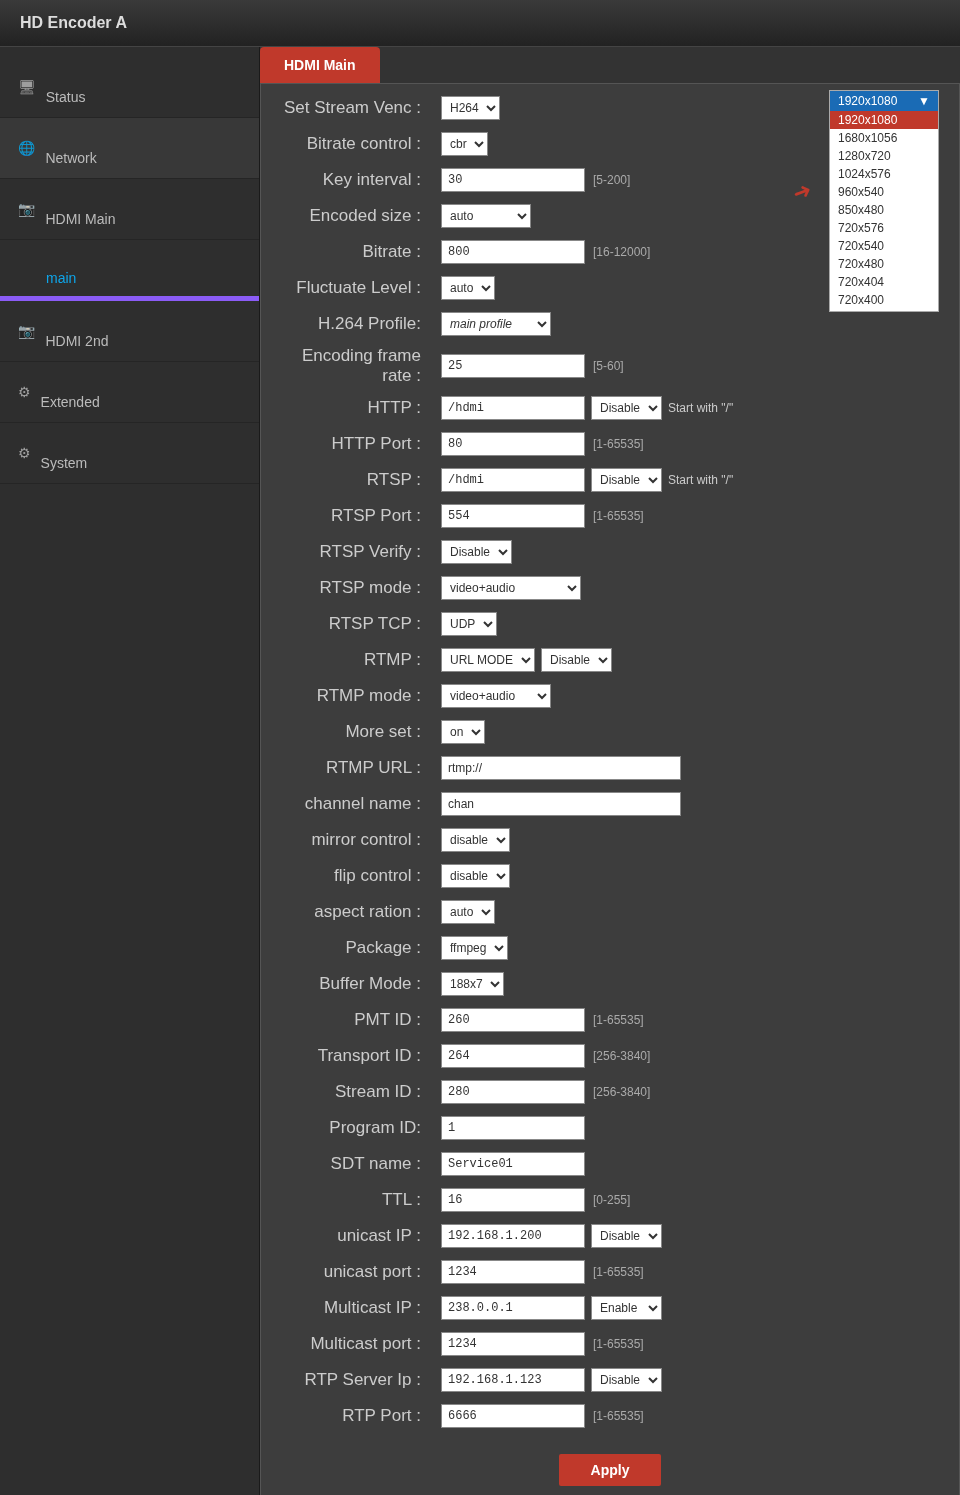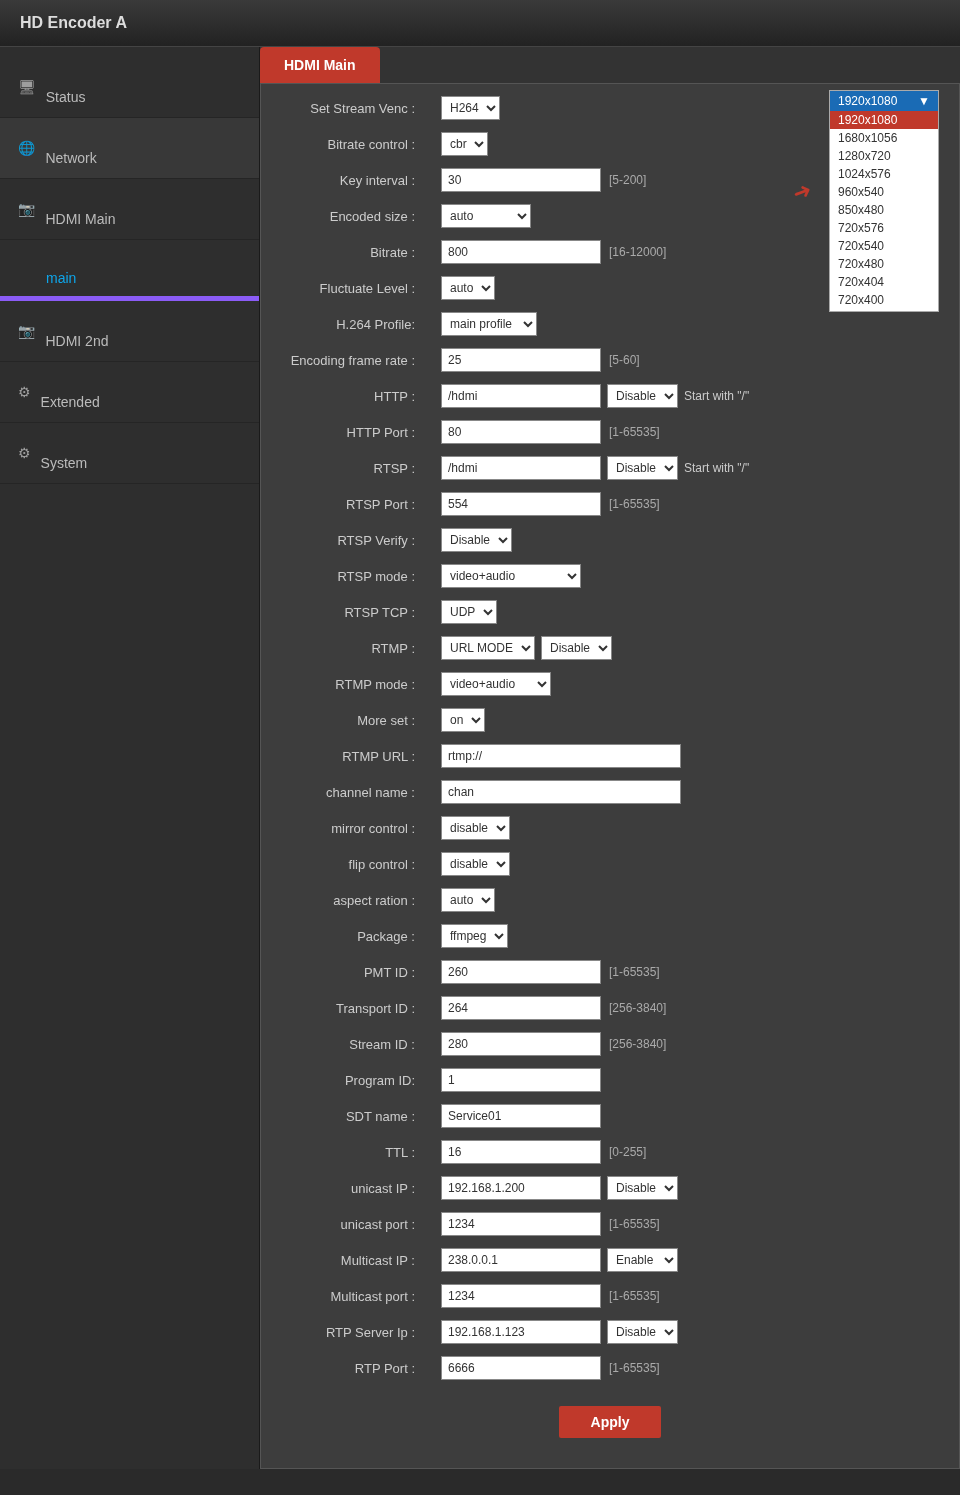--- a/index.html
+++ b/index.html
@@ -94,34 +94,35 @@
     .form-row {
       display: flex;
       align-items: center;
       margin-bottom: 8px;
       min-height: 28px;
     }
     .form-label {
       text-align: right;
       width: 160px;
       min-width: 160px;
-      padding-right: 26px;
+      padding-right: 20px;
       color: #ccc;
-      font-size: 13px;
+      font-size: 17px;
     }
     .form-control {
       background: #fff;
       border: 1px solid #888;
       color: #333;
       padding: 3px 6px;
       font-size: 12px;
       height: 24px;
     }
     .form-input {
-      width: 160px;
+      width: 144px;
+      font-family: Liberation Mono, monospace;
     }
     .form-input-wide {
       width: 240px;
     }
     .form-hint {
       color: #aaa;
       font-size: 12px;
       margin-left: 8px;
     }
     select.form-control {
@@ -309,21 +310,21 @@
       <div class="form-row">
         <div class="form-label">Fluctuate Level :</div>
         <select class="form-control">
           <option>auto</option>
           <option>1</option><option>2</option>
         </select>
       </div>
 
       <div class="form-row">
         <div class="form-label">H.264 Profile:</div>
-        <select class="form-control" style="width:96px;">
+        <select class="form-control" style="width:110px;font-style:italic;">
           <option>main profile</option>
           <option>baseline</option>
         </select>
       </div>
 
       <div class="form-row">
         <div class="form-label">Encoding frame rate :</div>
         <input type="text" class="form-control form-input" value="25" style="">
         <span class="form-hint">[5-60]</span>
       </div>
@@ -434,20 +435,26 @@
         </select>
       </div>
 
       <div class="form-row">
         <div class="form-label">Package :</div>
         <select class="form-control">
           <option>ffmpeg</option>
         </select>
       </div>
 
+      <div class="form-row">
+        <div class="form-label">Buffer Mode :</div>
+        <select class="form-control">
+          <option>188x7</option>
+        </select>
+      </div>
 
       <div class="form-row">
         <div class="form-label">PMT ID :</div>
         <input type="text" class="form-control form-input" value="260" style="">
         <span class="form-hint">[1-65535]</span>
       </div>
 
       <div class="form-row">
         <div class="form-label">Transport ID :</div>
         <input type="text" class="form-control form-input" value="264" style="">

